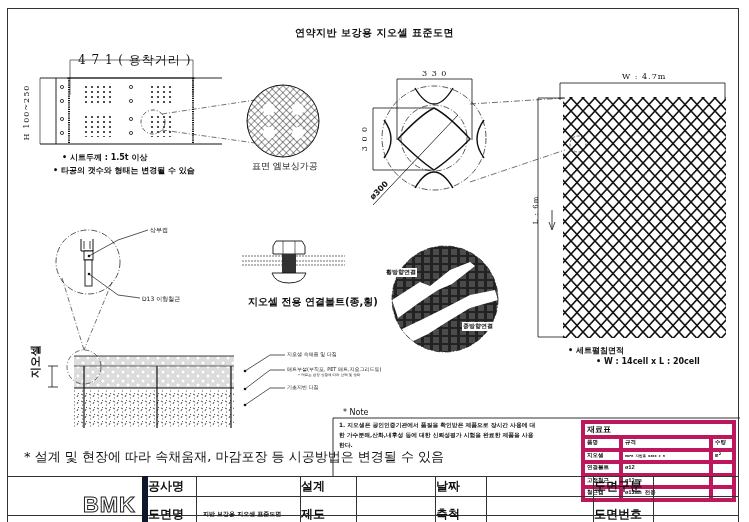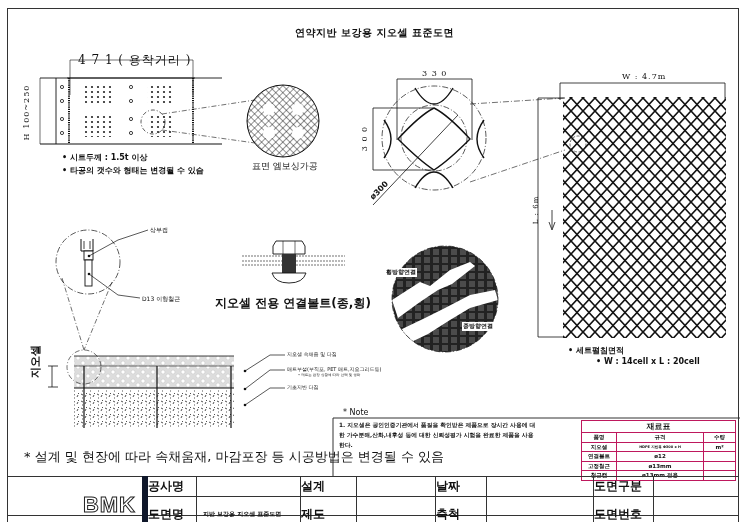--- a/index.html
+++ b/index.html
@@ -5,21 +5,21 @@
   html,body{margin:0;padding:0;background:#fff;}
   body{width:749px;height:522px;position:relative;overflow:hidden;font-family:"DejaVu Sans",sans-serif;color:#111;}
   .frame{position:absolute;left:7px;top:8px;width:732px;height:508px;border:1.5px solid #333;box-sizing:border-box;}
   .title{position:absolute;left:0;width:749px;top:26px;text-align:center;font-size:10px;font-weight:bold;letter-spacing:0.5px;}
   .txt{position:absolute;white-space:nowrap;}
   .sm{font-size:8px;font-weight:bold;}
   .xs{font-size:5px;}
   svg{position:absolute;left:0;top:0;}
   .notebox{position:absolute;left:333px;top:403px;width:210px;height:54px;}
   .mat{position:absolute;left:581px;top:420px;width:155px;border-collapse:collapse;font-size:5.5px;font-weight:bold;}
-  .mat td,.mat th{border:1px solid #be185d;padding:0 2px;height:8.5px;text-align:center;line-height:8px;}
+  .mat td,.mat th{border:4px solid #be185d;padding:0 2px;height:8.5px;line-height:8px;font-family:Liberation Mono, monospace;}
   .mat .cap{font-size:8px;height:11px;}
   .tb{position:absolute;left:7px;top:476px;width:732px;height:40px;border-collapse:collapse;}
   .tb td{border:1px solid #333;font-weight:bold;font-size:12px;padding:0;}
   .tb td.v{font-size:6px;font-weight:bold;text-align:left;padding-left:6px;}
   .logo{font-size:22px;font-weight:bold;color:#fff;-webkit-text-stroke:1px #222;letter-spacing:1px;font-family:"Liberation Sans",sans-serif;}
 </style>
 </head>
 <body>
 
 <div class="frame"></div>
@@ -185,37 +185,37 @@
     <circle cx="245" cy="405" r="1.3" fill="#111"></circle>
   </g>
 
   <line x1="333" y1="418" x2="333" y2="476" stroke="#333" stroke-width="1"></line>
   <line x1="333" y1="418" x2="740" y2="418" stroke="#333" stroke-width="1"></line>
 </svg>
 
 <div class="txt" style="left:78px;top:52px;font-size:12px;font-family:'DejaVu Serif',serif;letter-spacing:1px;">4 7 1  ( 용착거리  )</div>
 <div class="txt" style="left:8px;top:108px;font-size:8px;font-family:'DejaVu Serif',serif;transform:rotate(-90deg);transform-origin:center;letter-spacing:1px;width:80px;text-align:center;margin-left:-22px;">H 100~250</div>
 <div class="txt sm" style="left:62px;top:152px;">• 시트두께 : 1.5t 이상</div>
-<div class="txt sm" style="left:62px;top:165px;">• 타공의 갯수와 형태는 변경될 수 있슴</div>
+<div class="txt sm" style="left:53px;top:165px;">• 타공의 갯수와 형태는 변경될 수 있슴</div>
 
 <div class="txt" style="left:252px;top:160px;font-size:9px;">표면 엠보싱가공</div>
 
 <div class="txt" style="left:422px;top:69px;font-size:8px;font-family:'DejaVu Serif',serif;letter-spacing:1px;">3 3 0</div>
 <div class="txt" style="left:352px;top:134px;font-size:8px;font-family:'DejaVu Serif',serif;letter-spacing:1px;transform:rotate(-90deg);">3 0 0</div>
 <div class="txt" style="left:368px;top:186px;font-size:8px;font-weight:bold;transform:rotate(-45deg);">ø300</div>
 
 <div class="txt" style="left:622px;top:72px;font-size:8px;font-family:'DejaVu Serif',serif;letter-spacing:1px;">W : 4.7m</div>
 <div class="txt" style="left:522px;top:206px;font-size:7px;font-family:'DejaVu Serif',serif;transform:rotate(-90deg);letter-spacing:1px;">L : 6m</div>
 <div class="txt sm" style="left:568px;top:345px;">• 세트펼침면적</div>
 <div class="txt sm" style="left:596px;top:357px;">• W : 14cell x L : 20cell</div>
 
 <div class="txt xs" style="left:150px;top:226px;font-size:6px;">상부캡</div>
 <div class="txt xs" style="left:142px;top:295px;font-size:6px;">D13 이형철근</div>
 
-<div class="txt" style="left:215px;top:295px;font-size:12px;font-weight:bold;">지오셀 전용 연결볼트(종,횡)</div>
+<div class="txt" style="left:248px;top:295px;font-size:10px;font-weight:bold;">지오셀 전용 연결볼트(종,횡)</div>
 
 <div class="txt" style="left:385px;top:268px;font-size:6px;font-weight:bold;background:#fff;padding:0 1px;">횡방향연결</div>
 <div class="txt" style="left:462px;top:322px;font-size:6px;font-weight:bold;background:#fff;padding:0 1px;">종방향연결</div>
 
 <div class="txt" style="left:28px;top:352px;font-size:11px;font-weight:bold;transform:rotate(-90deg);transform-origin:left top;top:378px;">지오셀</div>
 <div class="txt" style="left:287px;top:351px;font-size:5px;">지오셀 속채움 및 다짐</div>
 <div class="txt" style="left:287px;top:366px;font-size:5px;">매트부설(부직포, PET 매트,지오그리드등)</div>
 <div class="txt" style="left:298px;top:373px;font-size:3.5px;">• 매트는 현장 상황에 따라 선택 및 생략</div>
 <div class="txt" style="left:287px;top:384px;font-size:5px;">기초지반 다짐</div>
 

